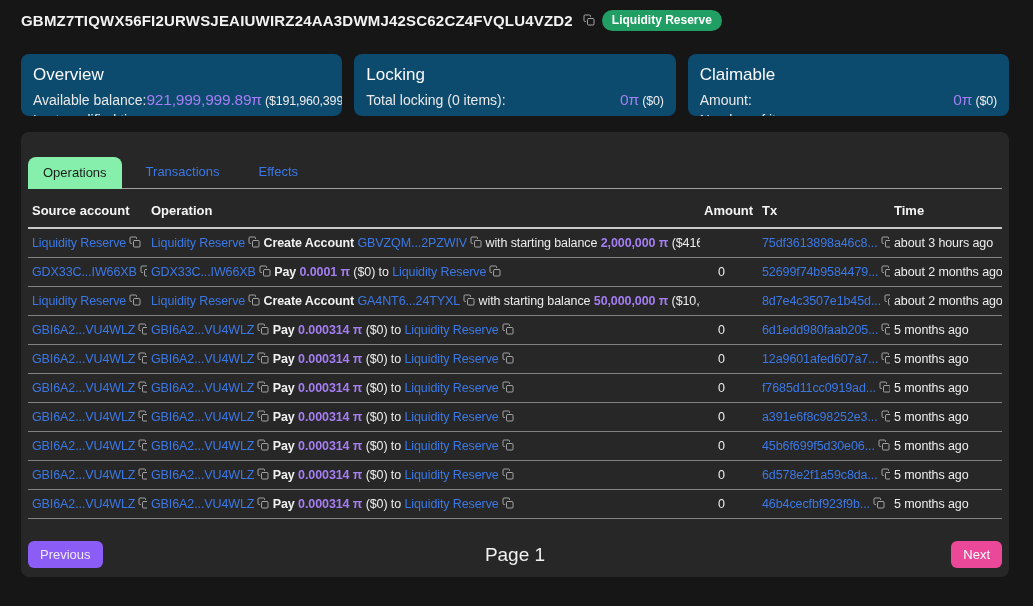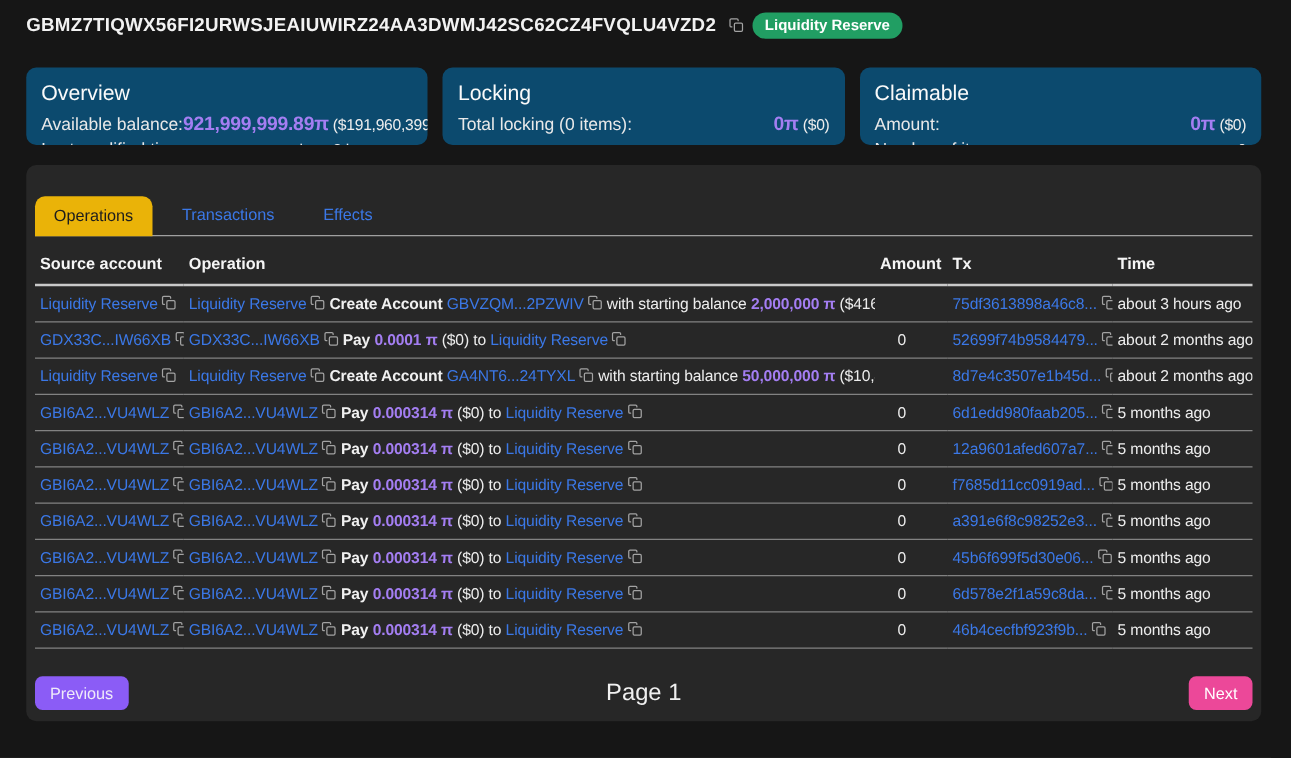--- a/index.html
+++ b/index.html
@@ -26,34 +26,34 @@
   
   .cards { display: flex; gap: 12px; margin-top: 22px; }
   .card {
     flex: 1 1 0; background: #0c4a6e; border-radius: 8px;
     padding: 11px 12px; height: 62px; overflow: hidden;
   }
   .card-title { font-size: 17px; font-weight: 500; color: #fafafa; margin-bottom: 5px; }
   .card-row { display: flex; justify-content: space-between; align-items: baseline; line-height: 19px; white-space: nowrap; }
   .card-label { font-size: 14px; color: #e9e9e9; }
   .card-value { font-size: 12.5px; color: #ededed; letter-spacing: -.2px; }
-  .pi-big { color: #a47ef2; font-weight: 700; font-size: 15.5px; font-style: normal; }
+  .pi-big { color: #a47ef2; font-weight: 400; font-size: 15.5px; font-style: normal; }
 
   
   .panel {
     margin-top: 16px; background: #272727; border-radius: 8px;
     height: 445px; padding: 24px 7px 9px; position: relative;
   }
   .tabs { display: flex; border-bottom: 1px solid #a0a0a0; align-items: flex-end; }
   .tab {
     font-size: 13px; padding: 8px 15px 9px; color: #3b78e7; cursor: pointer;
     margin-right: 9px; white-space: nowrap;
   }
   .tab.active {
-    background: #eab308; color: #1d1d1d; font-weight: 500;
+    background: #86efac; color: #1d1d1d; font-weight: 500;
     border-radius: 8px 8px 0 0; margin-bottom: -1px;
   }
 
   
   table { width: 100%; border-collapse: collapse; table-layout: fixed; margin-top: 9px; }
   th {
     text-align: left; font-size: 13px; font-weight: 700; color: #f5f5f5;
     padding: 5px 4px 9px; border-bottom: 2px solid #c9c9c9; white-space: nowrap;
   }
   td {

